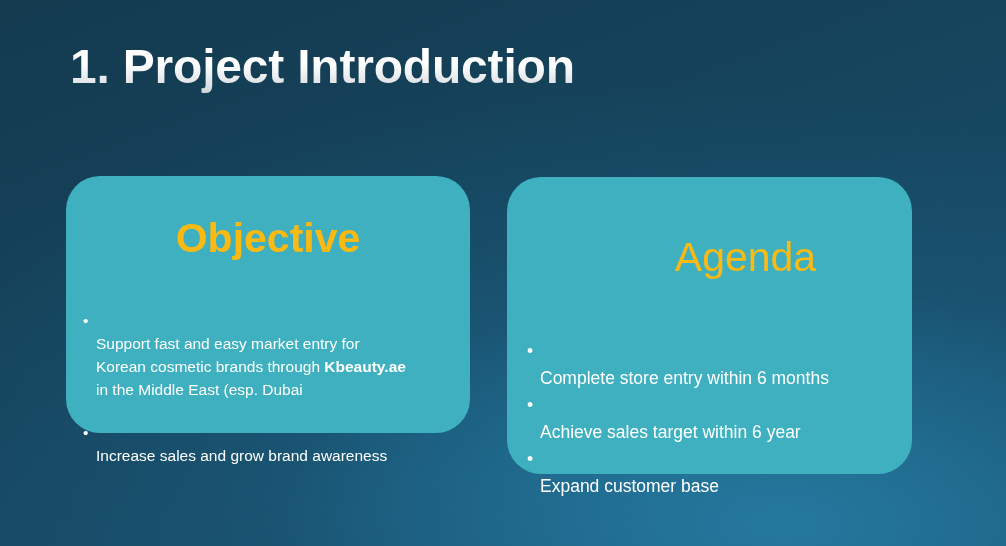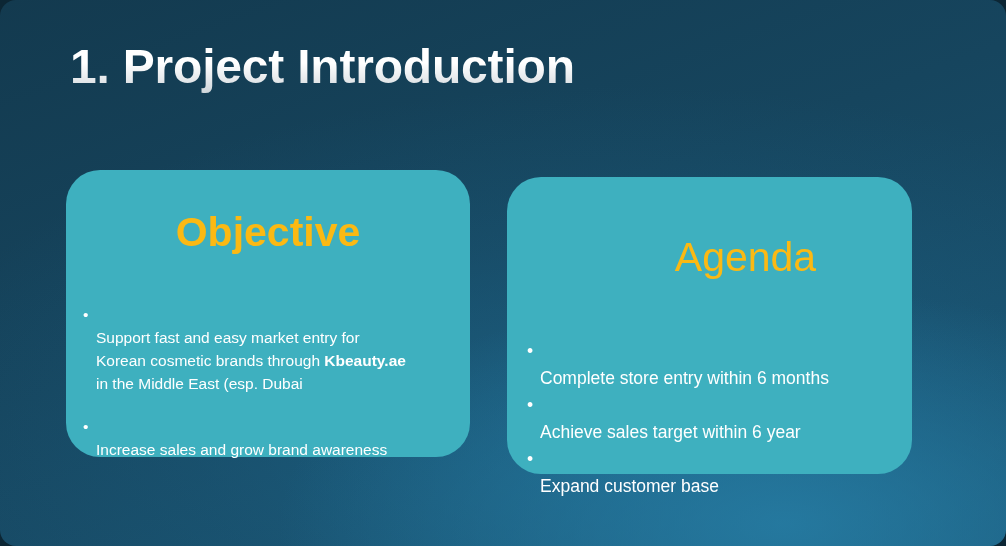--- a/index.html
+++ b/index.html
@@ -15,21 +15,20 @@
     height: 546px;
     overflow: hidden;
     font-family: "Liberation Sans", "DejaVu Sans", sans-serif;
     
     background-color: #16405a;
     background-image:
       radial-gradient(ellipse 70% 60% at 78% 96%, rgba(40,130,170,0.75) 0%, rgba(40,130,170,0.35) 38%, rgba(40,130,170,0.0) 72%),
       radial-gradient(ellipse 95% 85% at 62% 82%, rgba(30,105,142,0.70) 0%, rgba(30,105,142,0.22) 45%, rgba(30,105,142,0.0) 78%),
       linear-gradient(160deg, #133a4f 0%, #16455e 45%, #1a5574 100%);
     user-select: none;
-    border-radius: 16px;
   }
 
   
   .slide-title {
     position: absolute;
     left: 70px;
     top: 41px;
     font-size: 48px;
     font-weight: bold;
     letter-spacing: -0.2px;
@@ -46,23 +45,23 @@
   
   .card {
     position: absolute;
     background: #3eb0bf;
     border-radius: 34px;
     box-sizing: border-box;
   }
 
   .card--objective {
     left: 66px;
-    top: 170px;
+    top: 176px;
     width: 404px;
-    height: 287px;
+    height: 257px;
   }
 
   .card--agenda {
     left: 507px;
     top: 177px;
     width: 405px;
     height: 297px;
   }
 
   .card-heading {

